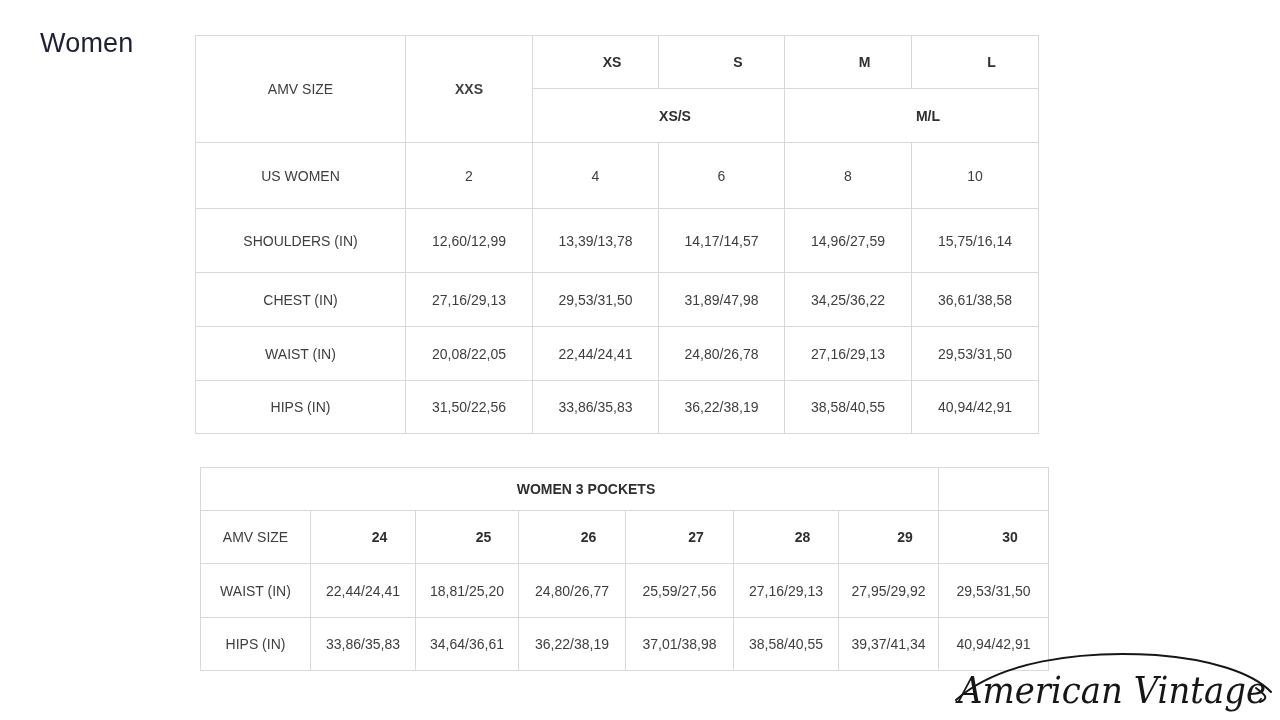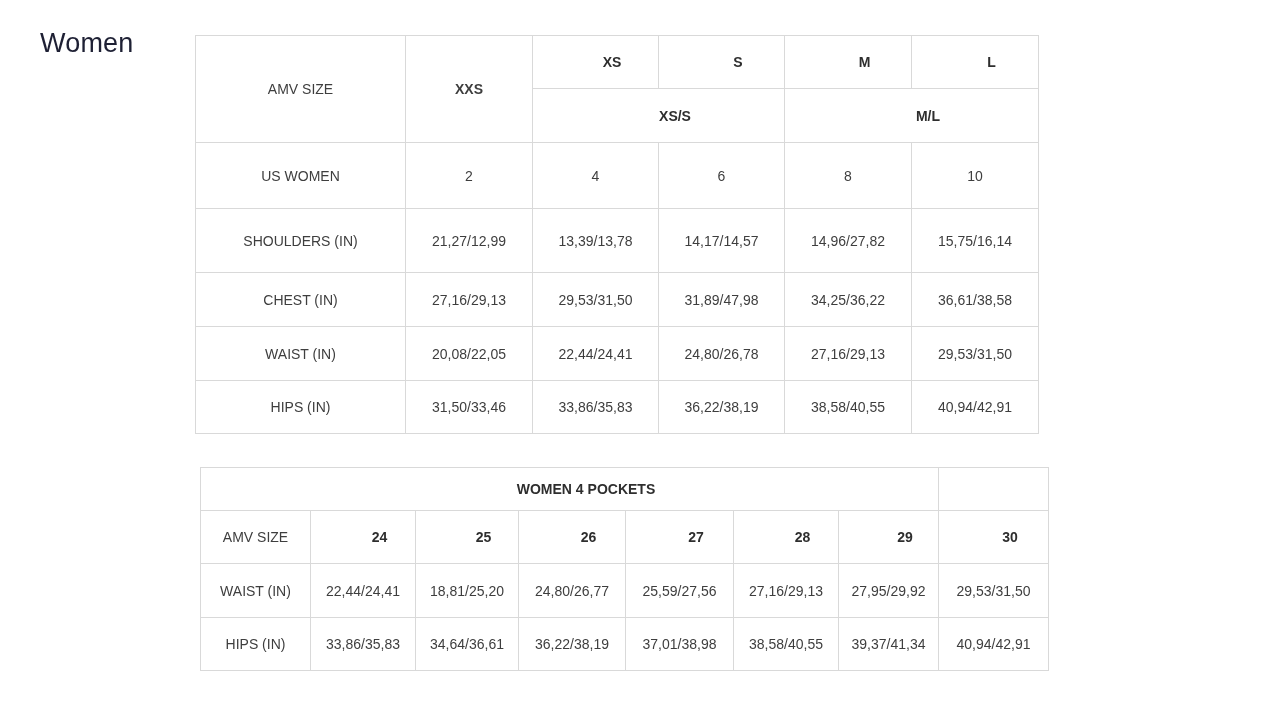--- a/index.html
+++ b/index.html
@@ -100,45 +100,45 @@
         <tr style="height: 66px;">
           <td>US WOMEN</td>
           <td>2</td>
           <td>4</td>
           <td>6</td>
           <td>8</td>
           <td>10</td>
         </tr>
         <tr style="height: 64px;">
           <td>SHOULDERS (IN)</td>
-          <td>21,27/12,99</td>
+          <td>12,60/12,99</td>
           <td>13,39/13,78</td>
           <td>14,17/14,57</td>
-          <td>14,96/27,82</td>
+          <td>14,96/27,59</td>
           <td>15,75/16,14</td>
         </tr>
         <tr style="height: 54px;">
           <td>CHEST (IN)</td>
           <td>27,16/29,13</td>
           <td>29,53/31,50</td>
           <td>31,89/47,98</td>
           <td>34,25/36,22</td>
           <td>36,61/38,58</td>
         </tr>
         <tr style="height: 54px;">
           <td>WAIST (IN)</td>
           <td>20,08/22,05</td>
           <td>22,44/24,41</td>
           <td>24,80/26,78</td>
           <td>27,16/29,13</td>
           <td>29,53/31,50</td>
         </tr>
         <tr style="height: 53px;">
           <td>HIPS (IN)</td>
-          <td>31,50/33,46</td>
+          <td>31,50/22,56</td>
           <td>33,86/35,83</td>
           <td>36,22/38,19</td>
           <td>38,58/40,55</td>
           <td>40,94/42,91</td>
         </tr>
       </tbody>
   </table>
 
   <table id="pockets-table" class="size-table">
     <colgroup>
@@ -146,21 +146,21 @@
         <col style="width:105px">
         <col style="width:103px">
         <col style="width:107px">
       <col style="width:108px">
         <col style="width:105px">
         <col style="width:100px">
         <col style="width:110px">
     </colgroup>
     <tbody>
         <tr style="height: 43px;">
-          <th colspan="7">WOMEN 4 POCKETS</th>
+          <th colspan="7">WOMEN 3 POCKETS</th>
           <th></th>
         </tr>
         <tr style="height: 53px;">
           <td>AMV SIZE</td>
           <th>24</th>
           <th>25</th>
           <th>26</th>
           <th>27</th>
           <th>28</th>
           <th>29</th>
@@ -182,14 +182,21 @@
           <td>34,64/36,61</td>
           <td>36,22/38,19</td>
           <td>37,01/38,98</td>
           <td>38,58/40,55</td>
           <td>39,37/41,34</td>
           <td>40,94/42,91</td>
         </tr>
       </tbody>
   </table>
 
+  <div class="logo-wrap">
+    <svg width="326" height="70" viewBox="0 0 326 70">
+      <path d="M6 52 C 48 14, 128 2, 206 7 C 258 11, 302 24, 321 44
+               M306 40 C 314 46, 320 50, 310 54" stroke="#161616" stroke-width="2" fill="none" stroke-linecap="round"></path>
+      <text x="8" y="55" font-family="DejaVu Serif, serif" font-style="italic" font-size="37" fill="#161616" textLength="308" lengthAdjust="spacingAndGlyphs">American Vintage</text>
+    </svg>
+  </div>
 
 </div>
 
 </body></html>

